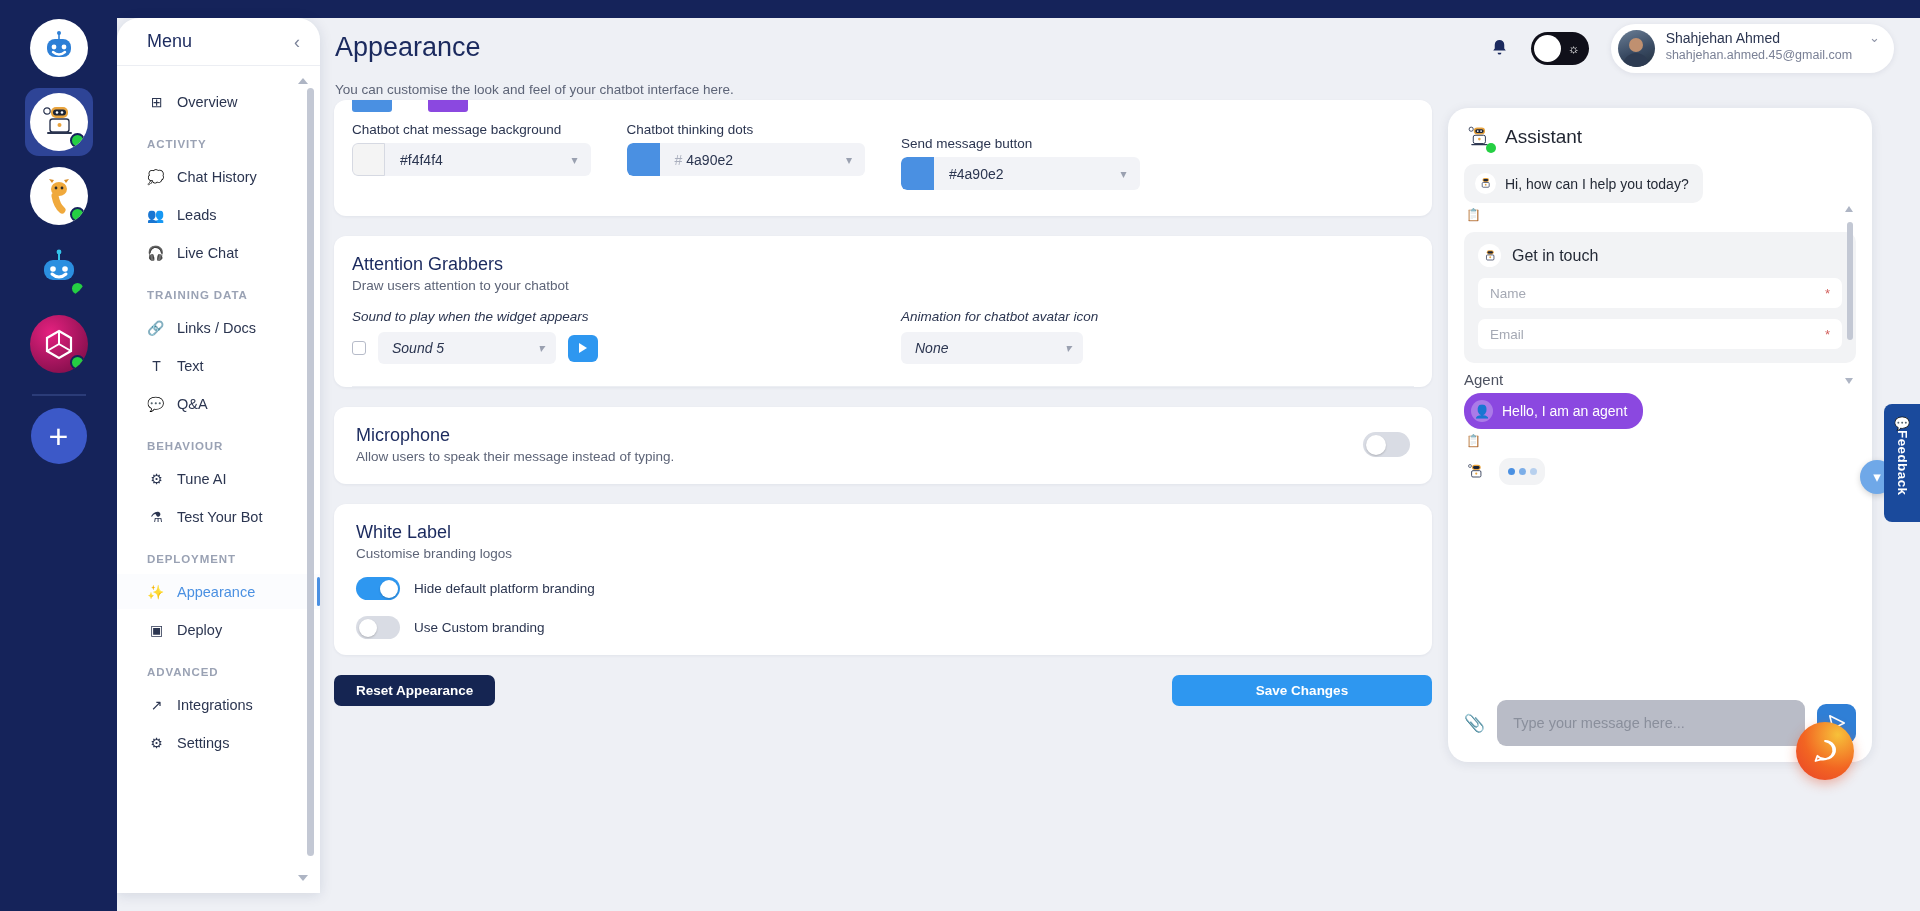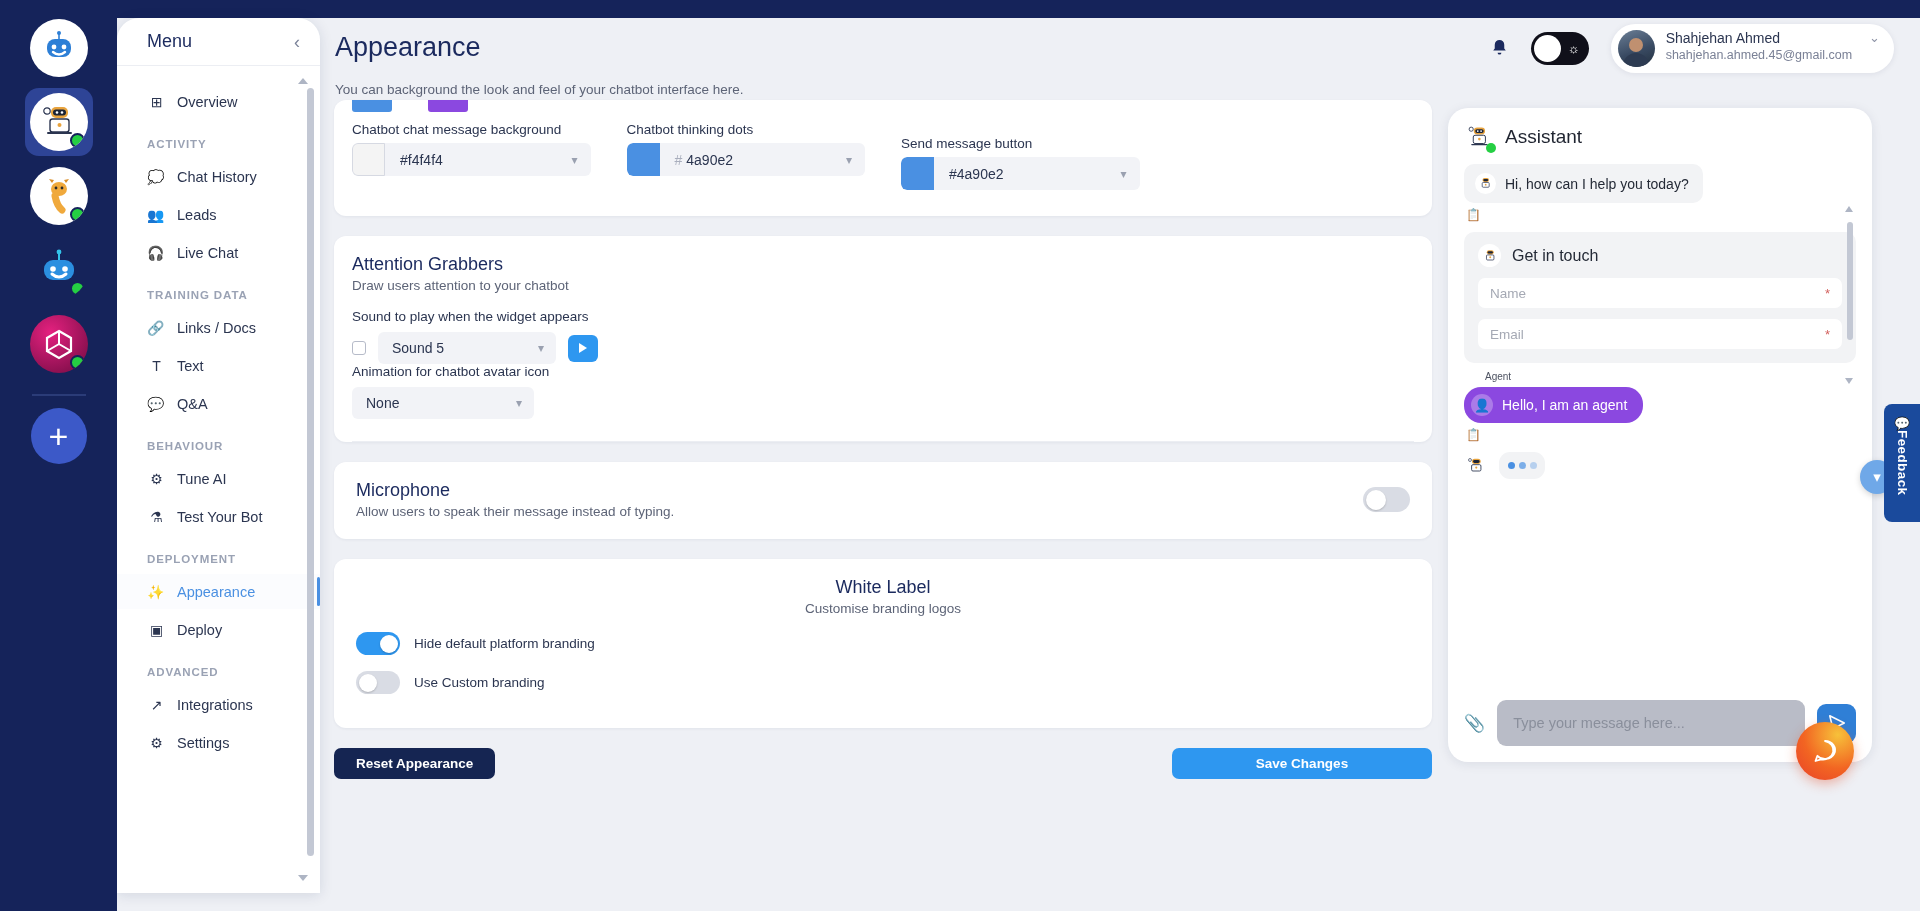--- a/index.html
+++ b/index.html
@@ -154,21 +154,21 @@
   }
   .cswatch { width: 33px; height: 33px; flex: 0 0 33px; border-radius: 6px 0 0 6px; }
   .cswatch.outlined { border: 1px solid #d6d9e2; background: #f4f4f4; }
   .cvalue { font-size: 14px; color: #2b3550; padding-left: 15px; }
   .chash { color: #a9aebd; margin-right: 4px; }
   .cchev { position: absolute; right: 13px; color: #9aa0b0; font-size: 12px; }
   .crow2 { margin-top: 14px; }
 
   
   .ag { padding: 18px 18px 0; }
-  .ag-grid { display: grid; grid-template-columns: 1fr; gap: 0 36px; margin-top: 16px; }
+  .ag-grid { display: grid; grid-template-columns: 1fr 1fr; gap: 0 36px; margin-top: 16px; font-style: italic; }
   .ag-label { font-size: 13.5px; color: #2b3550; margin-bottom: 8px; }
   .selrow { display: flex; align-items: center; gap: 12px; }
   .cbox {
     width: 14px; height: 14px; border: 1.5px solid #b6bbc9; border-radius: 3px;
     background: #fff; flex: 0 0 14px; cursor: pointer;
   }
   .select {
     height: 32px; background: #f2f3f7; border-radius: 6px; position: relative;
     display: flex; align-items: center; padding: 0 30px 0 14px; font-size: 14px;
     color: #2b3550; cursor: pointer;
@@ -193,21 +193,21 @@
   .switch {
     width: 44px; height: 23px; border-radius: 13px; background: #d9dce4;
     display: flex; align-items: center; padding: 2.5px; cursor: pointer;
   }
   .switch .knob { width: 18px; height: 18px; border-radius: 50%; background:#fff; box-shadow:0 1px 2px rgba(0,0,0,.2); }
   .switch.on { background: #2e97f0; justify-content: flex-end; }
   .switch.big { width: 47px; height: 25px; }
   .switch.big .knob { width: 20px; height: 20px; }
 
   
-  .wl { padding: 18px 22px 34px; text-align: center; }
+  .wl { padding: 18px 22px 16px; }
   .wl-row { display: flex; align-items: center; gap: 14px; margin-top: 16px; }
   .wl-row span { font-size: 13.5px; color: #2b3550; }
 
   
   .footer { display: flex; justify-content: space-between; align-items: center; }
   .btn-reset {
     background: #152552; color: #fff; font-size: 13.5px; font-weight: 600;
     border: none; border-radius: 7px; padding: 0 22px; height: 31px; cursor: pointer;
   }
   .btn-save {
@@ -243,21 +243,21 @@
   .copy-ic { font-size: 12px; color: #8d93a6; margin: 5px 0 0 2px; display:block; cursor:pointer; }
   .form-card { background: #f2f3f5; border-radius: 10px; padding: 12px 14px 14px; margin-top: 10px; }
   .form-head { display: flex; align-items: center; gap: 11px; }
   .form-title { font-size: 16px; color: #242a36; }
   .finput {
     height: 30px; background: #fff; border-radius: 7px; margin-top: 11px;
     display: flex; align-items: center; padding: 0 12px; position: relative;
     font-size: 13.5px; color: #a5a9b4; cursor: text;
   }
   .req { position: absolute; right: 12px; color: #d2605d; font-size: 13px; }
-  .agent-label { font-size: 10px; color: #4d5261; margin-top: 8px; margin-left: 21px; }
+  .agent-label { font-size: 15px; color: #4d5261; margin-top: 8px; }
   .bubble-agent {
     background: #8b48e0; border-radius: 17px; padding: 7px 16px 7px 7px;
     display: inline-flex; align-items: center; gap: 9px; margin-top: 5px;
   }
   .agent-ic {
     width: 22px; height: 22px; border-radius: 50%; background: rgba(255,255,255,.28);
     display:flex; align-items:center; justify-content:center; font-size: 13px; color:#e5d9f7; flex:0 0 22px;
   }
   .bubble-agent .txt { font-size: 14px; color: #fff; font-weight: 500; }
   .typing-row { display: flex; align-items: center; gap: 11px; margin-top: 10px; }
@@ -454,21 +454,21 @@
       <div class="menu-arrow-u"></div>
       <div class="menu-sb-thumb"></div>
       <div class="menu-arrow-d"></div>
     </div>
   </div>
 </div>
 
 <div class="header">
   <div class="page-title">Appearance</div>
 </div>
-<div class="page-sub">You can background the look and feel of your chatbot interface here.</div>
+<div class="page-sub">You can customise the look and feel of your chatbot interface here.</div>
 
 <div class="header-right">
   <div class="bell">
     <svg width="19" height="19" viewBox="0 0 20 20">
       <path d="M10 2 a5 5 0 0 1 5 5 v4 l1.6 2.2 H3.4 L5 11 V7 a5 5 0 0 1 5-5z" fill="#1b2a5e"></path>
       <path d="M8 15.4 a2 2 0 0 0 4 0z" fill="#1b2a5e"></path>
     </svg>
   </div>
   <div class="theme-toggle">
     <div class="theme-knob"></div>

